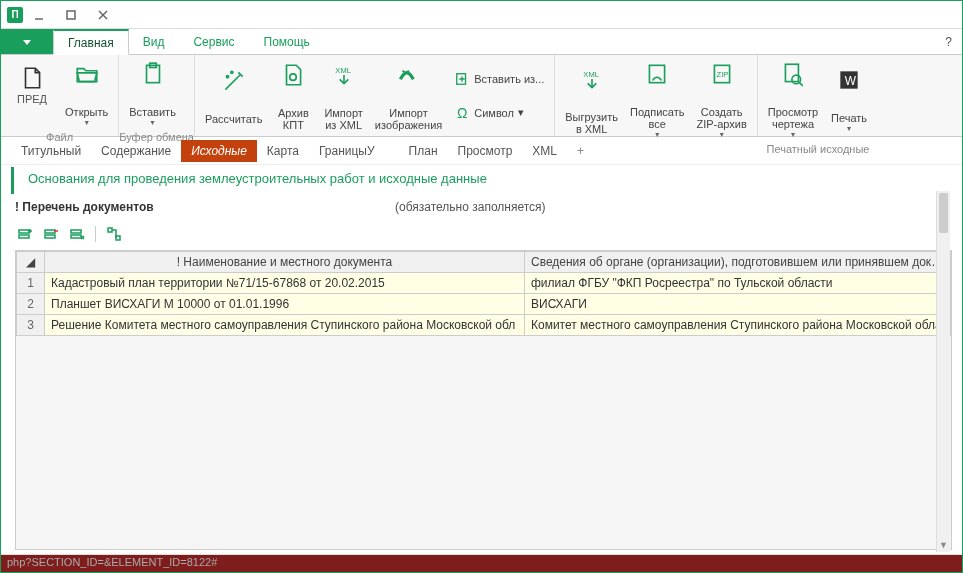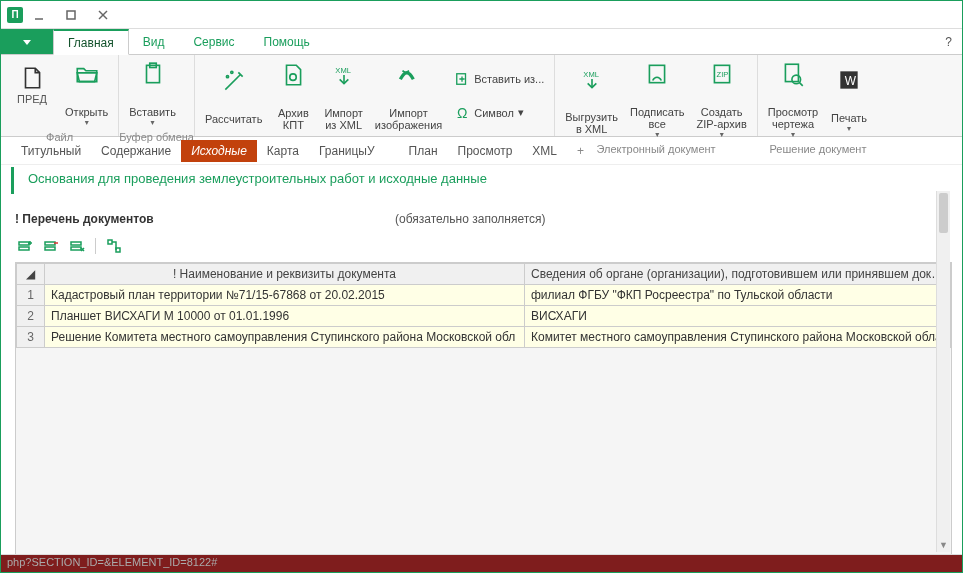--- a/index.html
+++ b/index.html
@@ -29,21 +29,21 @@
 .small-col { display: flex; flex-direction: column; gap: 14px; padding: 2px; justify-content: center; }
 .pred-label { font-size: 11px; color: #555; padding: 0 6px; align-self: flex-end; margin-bottom: 18px; }
 .subtabs { height: 28px; display: flex; align-items: center; padding: 0 10px; gap: 0; border-bottom: 1px solid #eee; }
 .subtab { padding: 4px 10px; font-size: 12px; color: #555; cursor: pointer; }
 .subtab.active { background: #c2410c; color: #fff; font-style: italic; }
 .subtab.plus { color: #888; }
 .section-title { padding: 4px 14px 8px 14px; border-left: 3px solid #1a9e5c; margin: 2px 10px 6px 10px; color: #1a9e5c; font-size: 13px; }
 .content { padding: 0 10px 0 14px; }
 .form-row { display: flex; align-items: flex-end; margin-bottom: 6px; }
 .form-row .field-label { width: 380px; font-size: 12px; font-weight: bold; color: #333; }
-.form-row .field-hint { color: #555; margin-top: 12px; }
+.form-row .field-hint { color: #555; }
 .mini-toolbar { display: flex; gap: 6px; padding: 4px 0 6px 0; }
 .mini-btn { width: 20px; height: 20px; display: flex; align-items: center; justify-content: center; cursor: pointer; color: #1a9e5c; }
 .mini-sep { width: 1px; background: #ccc; margin: 2px 2px; }
 .grid-wrap { border: 1px solid #ccc; height: 300px; overflow: auto; position: relative; background: #f5f5f5; }
 .grid { width: 100%; border-collapse: collapse; background: #fff; table-layout: fixed; }
 .grid th, .grid td { border: 1px solid #ccc; padding: 3px 6px; font-size: 12px; text-align: left; white-space: nowrap; overflow: hidden; text-overflow: ellipsis; }
 .grid th { background: #f0f0f0; font-weight: normal; color: #444; text-align: center; }
 .grid .rownum { width: 28px; text-align: center; background: #f0f0f0; color: #666; }
 .grid .corner { width: 28px; background: #f0f0f0; }
 .grid tbody tr { background: #ffffe6; }
@@ -230,21 +230,20 @@
             <svg viewBox="0 0 24 24" width="26" height="26" style="color:#1a9e5c">
               <rect x="5" y="4" width="14" height="16"></rect>
               <text x="7" y="15" font-size="7" fill="#1a9e5c" stroke="none">ZIP</text>
             </svg>
           </div>
         <div class="lbl">Создать
 ZIP-архив</div>
         <div class="drop">▾</div>
       </div>
     </div>
-    <div class="label">Электронный документ</div>
   </div>
 
   <div class="ribbon-group" style="border-right:none">
     <div class="controls">
       <div class="rbtn-large">
         <div class="ico">
             <svg viewBox="0 0 24 24" width="26" height="26" style="color:#1a9e5c">
               <rect x="5" y="3" width="12" height="16"></rect>
               <circle cx="15" cy="17" r="4"></circle>
               <path d="M18 20l3 3"></path>
@@ -258,21 +257,21 @@
         <div class="ico">
             <svg viewBox="0 0 24 24" width="26" height="26">
               <rect x="4" y="4" width="16" height="16" fill="#333" stroke="none"></rect>
               <text x="8" y="17" font-size="11" fill="#fff" stroke="none">W</text>
             </svg>
           </div>
         <div class="lbl">Печать</div>
         <div class="drop">▾</div>
       </div>
     </div>
-    <div class="label">Решение документ</div>
+    <div class="label">Печатный исходные</div>
   </div>
 </div>
 
 <div class="subtabs">
   <div class="subtab">Титульный</div>
   <div class="subtab">Содержание</div>
   <div class="subtab active">Исходные</div>
   <div class="subtab">Карта</div>
   <div class="subtab">ГраницыУ</div>
   <div class="subtab" style="margin-left:14px">План</div>
@@ -324,21 +323,21 @@
   <div class="grid-wrap">
     <table class="grid">
       <colgroup>
           <col style="width:28px">
           <col style="width:480px">
           <col>
         </colgroup>
       <thead>
         <tr>
           <th class="corner">◢</th>
-          <th>! Наименование и реквизиты документа</th>
+          <th>! Наименование и местного документа</th>
           <th>Сведения об органе (организации), подготовившем или принявшем докумє</th>
         </tr>
       </thead>
       <tbody>
         <tr>
           <td class="rownum">1</td>
           <td>Кадастровый план территории №71/15-67868 от 20.02.2015</td>
           <td>филиал ФГБУ "ФКП Росреестра" по Тульской области</td>
         </tr>
         <tr>

